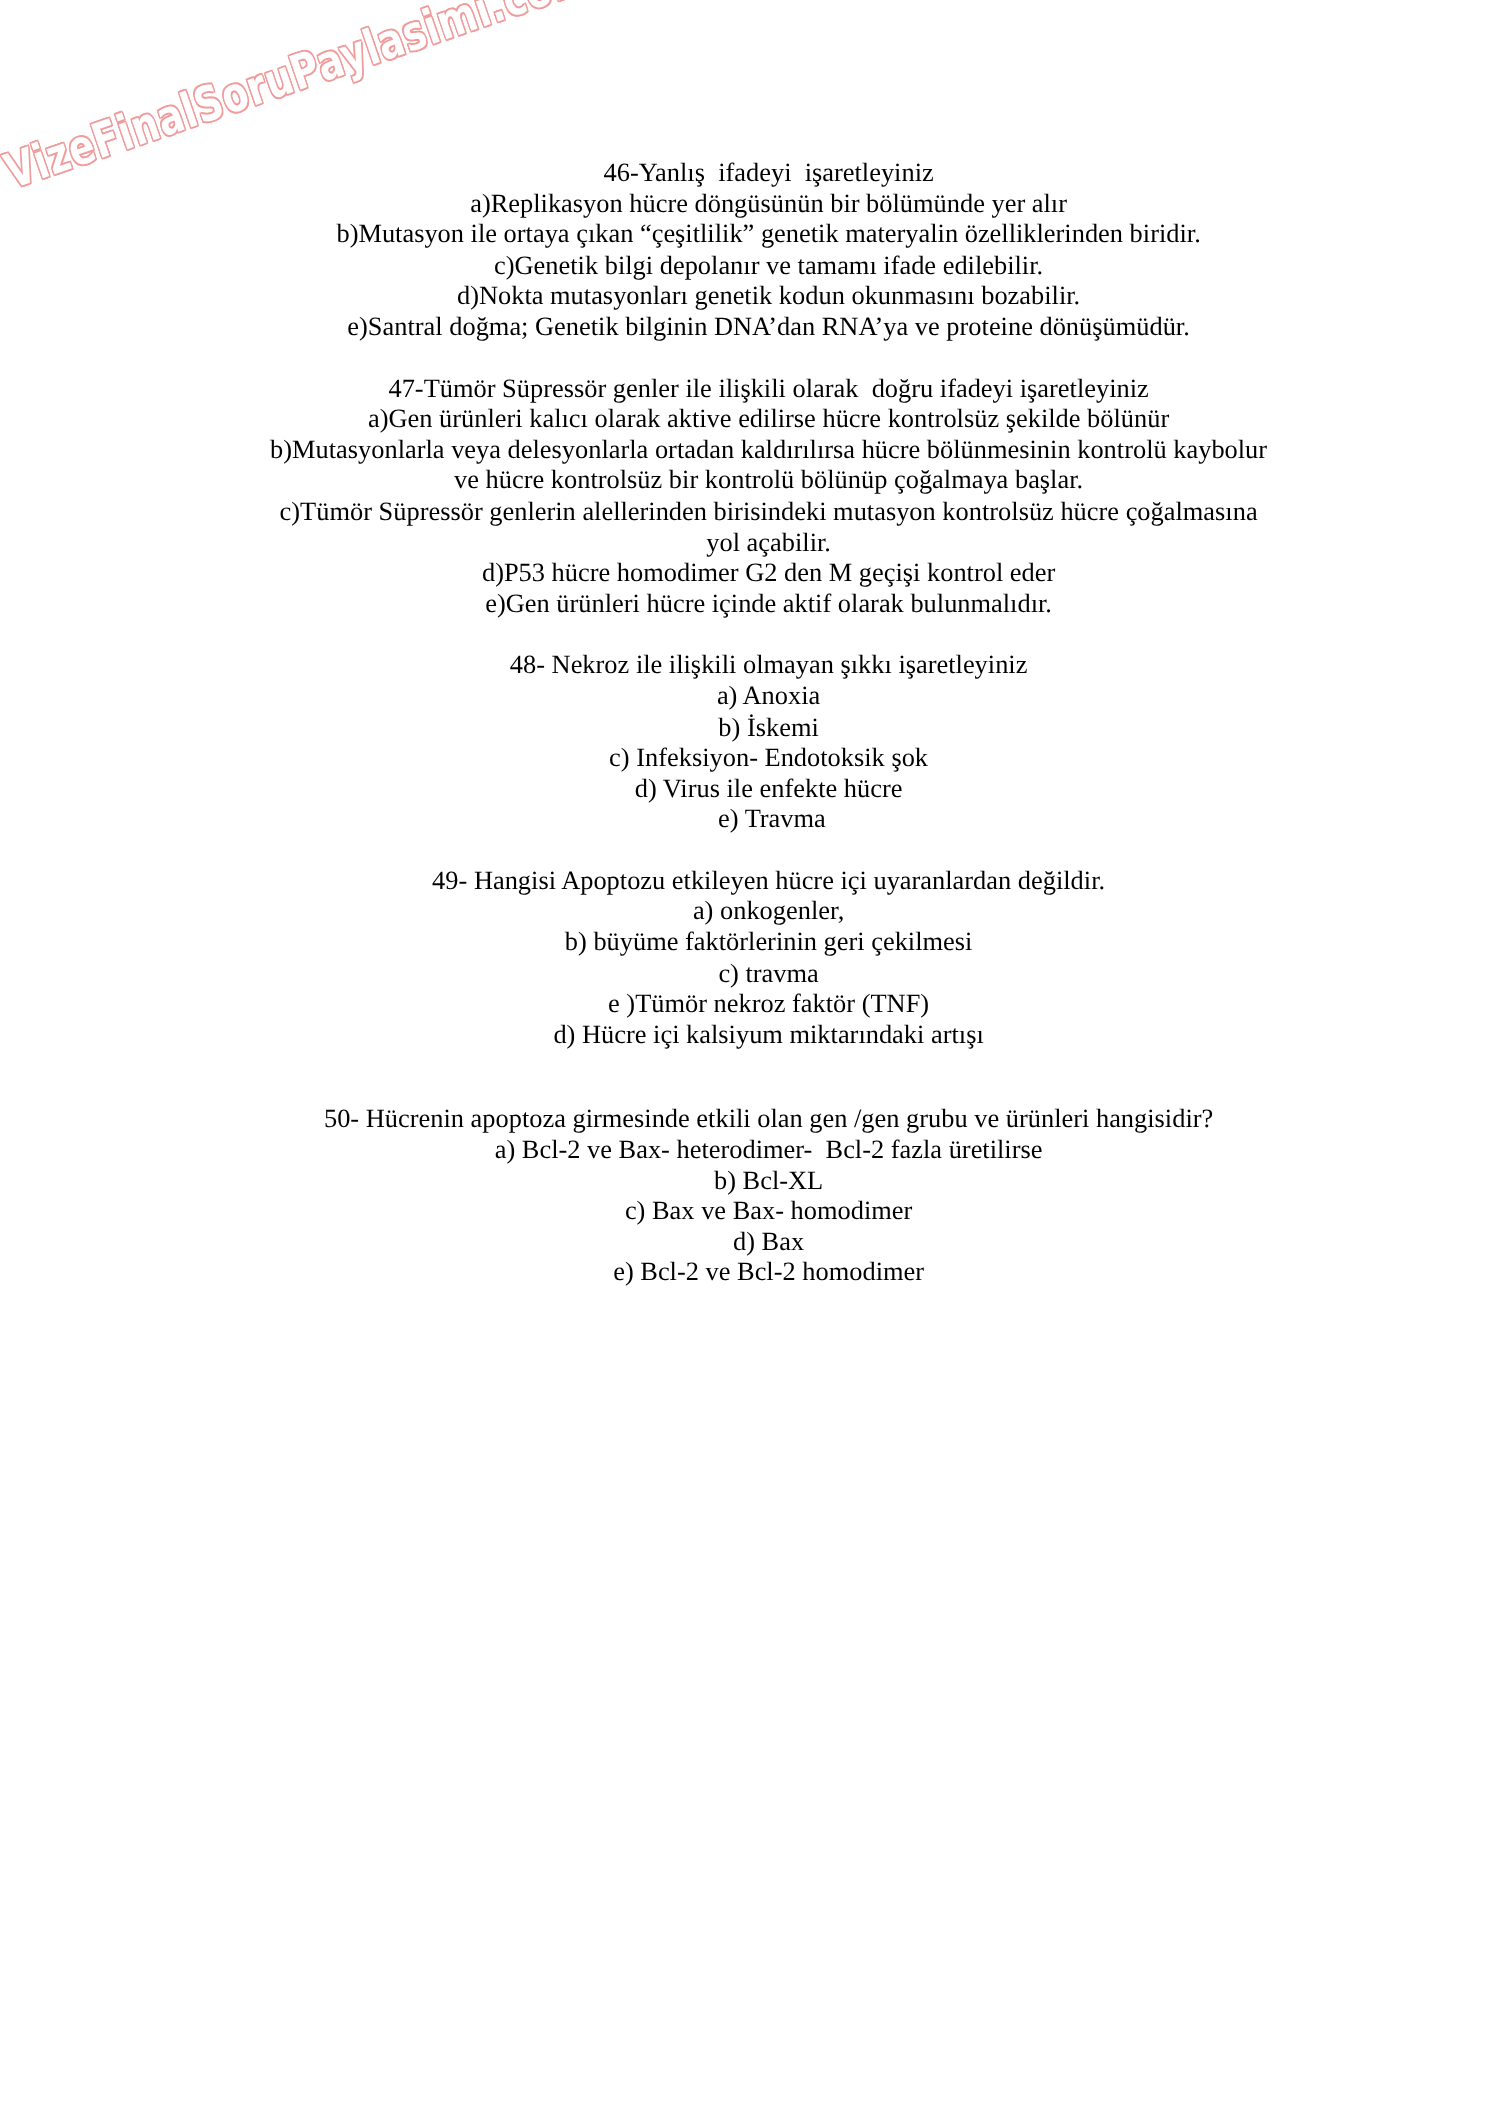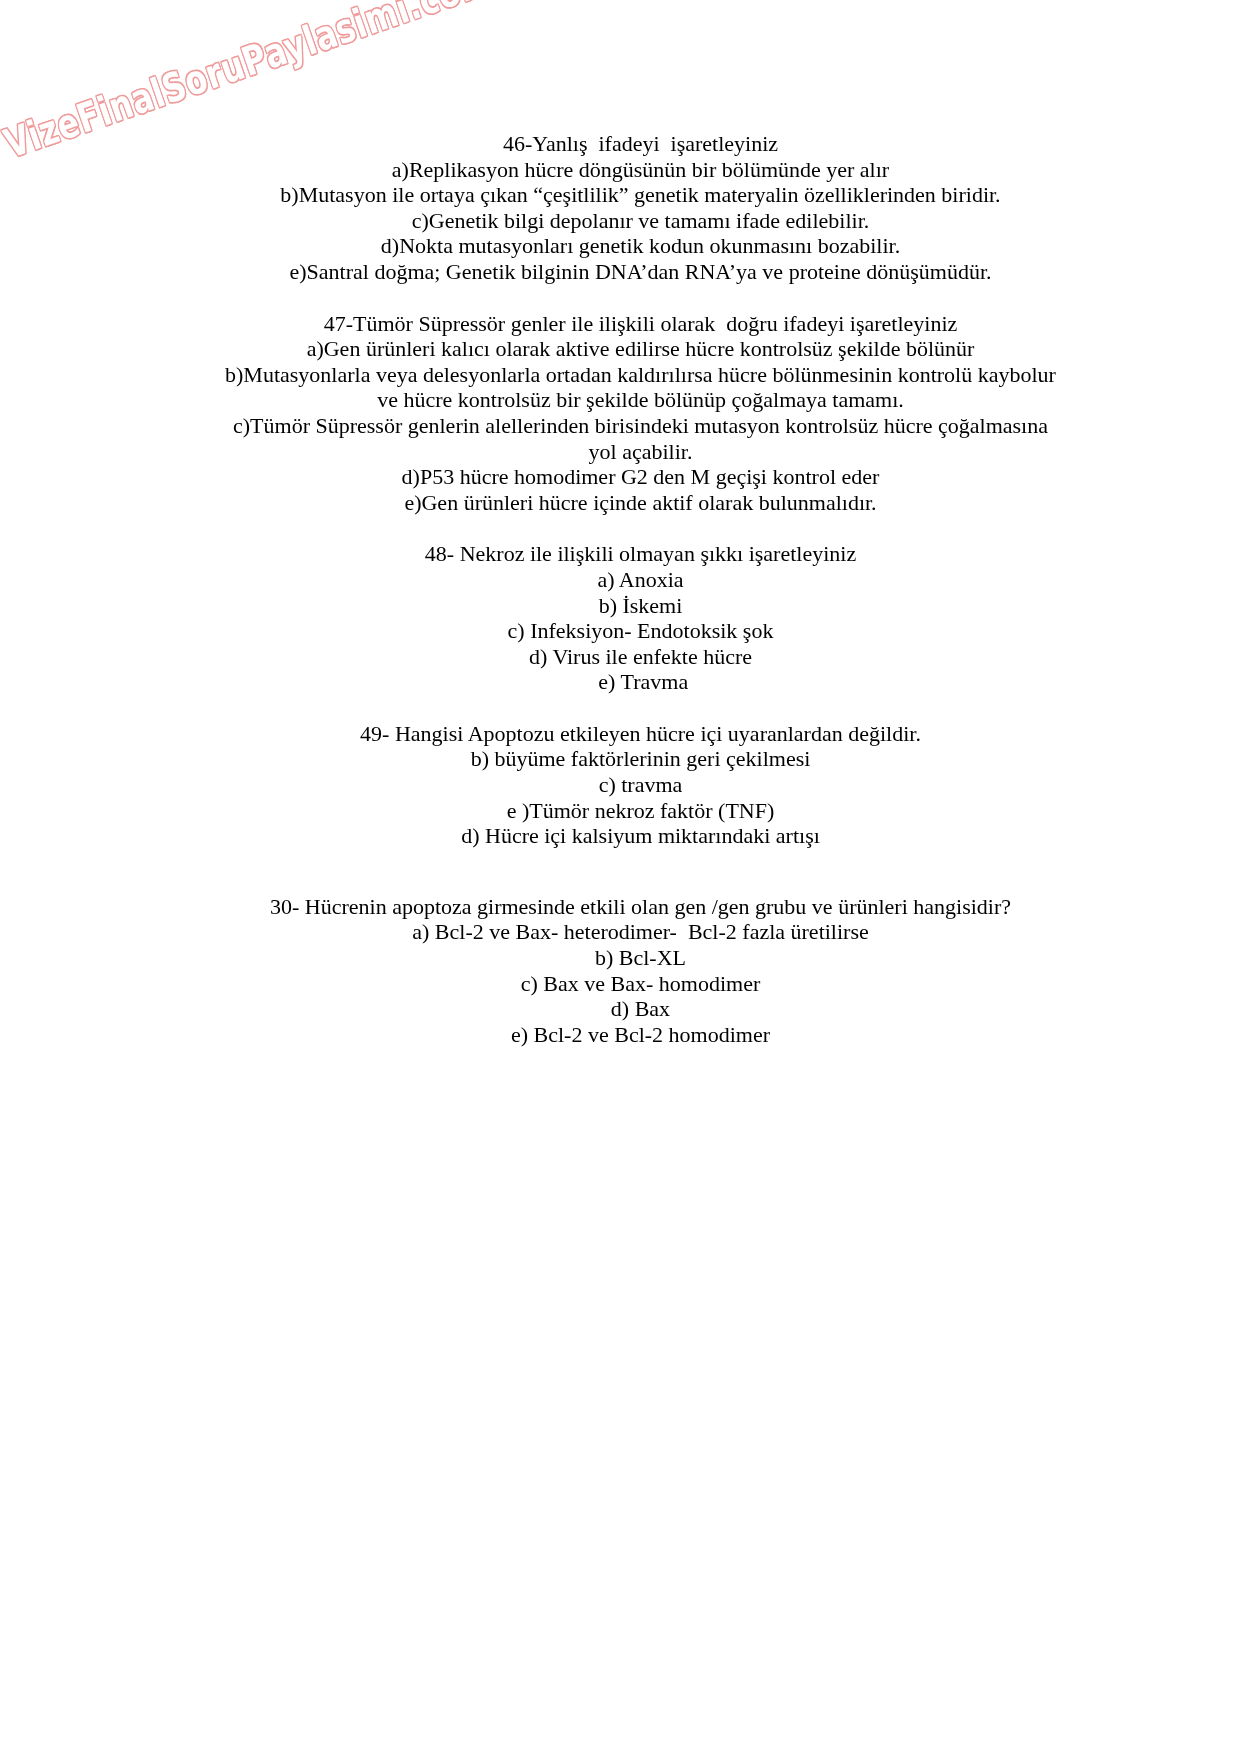--- a/index.html
+++ b/index.html
@@ -72,42 +72,43 @@
       <div class="line">a)Replikasyon hücre döngüsünün bir bölümünde yer alır</div>
       <div class="line">b)Mutasyon ile ortaya çıkan “çeşitlilik” genetik materyalin özelliklerinden biridir.</div>
       <div class="line">c)Genetik bilgi depolanır ve tamamı ifade edilebilir.</div>
       <div class="line">d)Nokta mutasyonları genetik kodun okunmasını bozabilir.</div>
       <div class="line">e)Santral doğma; Genetik bilginin DNA’dan RNA’ya ve proteine dönüşümüdür.</div>
     </div>
     <div class="question">
       <div class="line">47-Tümör Süpressör genler ile ilişkili olarak  doğru ifadeyi işaretleyiniz</div>
       <div class="line">a)Gen ürünleri kalıcı olarak aktive edilirse hücre kontrolsüz şekilde bölünür</div>
       <div class="line">b)Mutasyonlarla veya delesyonlarla ortadan kaldırılırsa hücre bölünmesinin kontrolü kaybolur
-ve hücre kontrolsüz bir şekilde bölünüp çoğalmaya tamamı.</div>
+ve hücre kontrolsüz bir kontrolü bölünüp çoğalmaya başlar.</div>
       <div class="line">c)Tümör Süpressör genlerin alellerinden birisindeki mutasyon kontrolsüz hücre çoğalmasına
 yol açabilir.</div>
       <div class="line">d)P53 hücre homodimer G2 den M geçişi kontrol eder</div>
       <div class="line">e)Gen ürünleri hücre içinde aktif olarak bulunmalıdır.</div>
     </div>
     <div class="question">
       <div class="line">48- Nekroz ile ilişkili olmayan şıkkı işaretleyiniz</div>
       <div class="line">a) Anoxia</div>
       <div class="line">b) İskemi</div>
       <div class="line">c) Infeksiyon- Endotoksik şok</div>
       <div class="line">d) Virus ile enfekte hücre</div>
       <div class="line"> e) Travma</div>
     </div>
     <div class="question">
       <div class="line">49- Hangisi Apoptozu etkileyen hücre içi uyaranlardan değildir.</div>
+      <div class="line">a) onkogenler,</div>
       <div class="line">b) büyüme faktörlerinin geri çekilmesi</div>
       <div class="line">c) travma</div>
       <div class="line">e )Tümör nekroz faktör (TNF)</div>
       <div class="line">d) Hücre içi kalsiyum miktarındaki artışı</div>
     </div>
     <div class="question">
-      <div class="line">30- Hücrenin apoptoza girmesinde etkili olan gen /gen grubu ve ürünleri hangisidir?</div>
+      <div class="line">50- Hücrenin apoptoza girmesinde etkili olan gen /gen grubu ve ürünleri hangisidir?</div>
       <div class="line">a) Bcl-2 ve Bax- heterodimer-  Bcl-2 fazla üretilirse</div>
       <div class="line">b) Bcl-XL</div>
       <div class="line">c) Bax ve Bax- homodimer</div>
       <div class="line">d) Bax</div>
       <div class="line">e) Bcl-2 ve Bcl-2 homodimer</div>
     </div>
   </div>
 
 </body></html>

